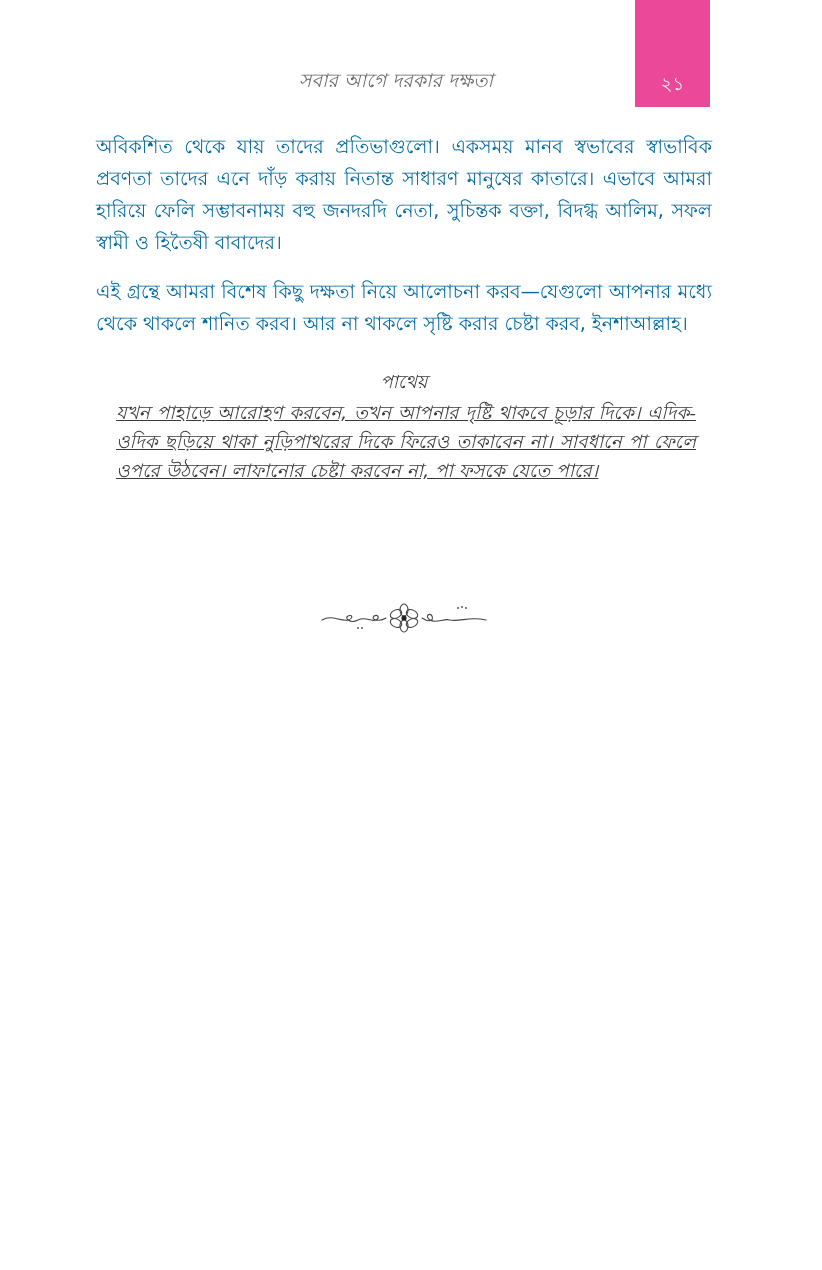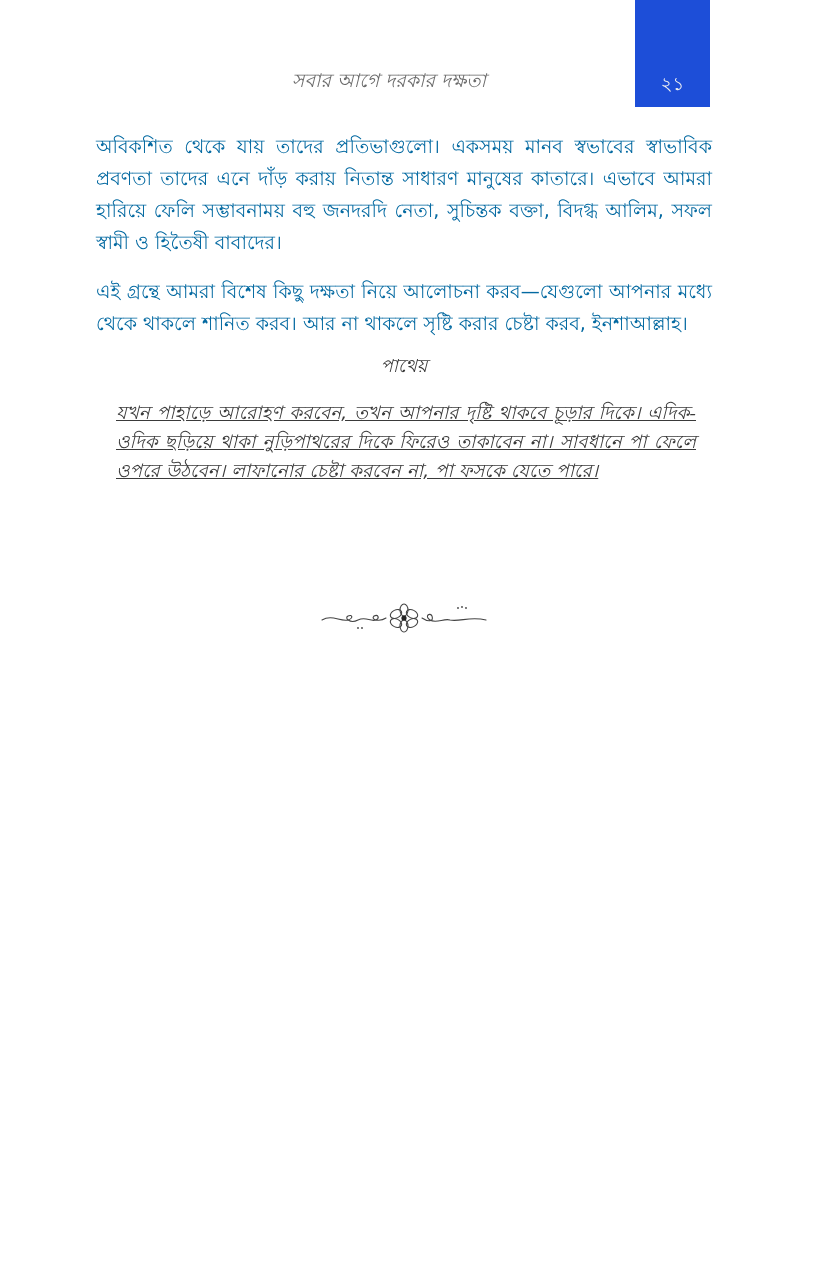--- a/index.html
+++ b/index.html
@@ -1,24 +1,24 @@
 <!DOCTYPE html>
 <html><head>
   <meta charset="utf-8">
   <style>
     html, body { margin: 0; padding: 0; background: #ffffff; }
     body { width: 822px; height: 1270px; position: relative; overflow: hidden; font-family: "DejaVu Sans", sans-serif; color: #1a1a1a; }
-    .running-head { position: absolute; left: 214px; top: 66px; width: 350px; text-align: center; font-size: 19px; font-style: italic; color: #6a6a6a; }
-    .page-box { position: absolute; left: 635px; top: 0; width: 75px; height: 107px; background: #1d4ed8; }
+    .running-head { position: absolute; left: 221px; top: 66px; width: 350px; text-align: center; font-size: 19px; font-style: italic; color: #6a6a6a; }
+    .page-box { position: absolute; left: 635px; top: 0; width: 75px; height: 107px; background: #ec4899; }
     .page-num { position: absolute; left: 0; right: 0; top: 70px; text-align: center; color: #f2f2f2; font-size: 18px; }
     .body { position: absolute; left: 96px; width: 616px; }
     .para { margin: 0; font-size: 19px; line-height: 32px; text-align: justify; text-align-last: left; color: #0369a1; }
     #p1 { top: 130px; }
     #p2 { top: 275px; }
-    .section-title { position: absolute; left: 96px; width: 616px; top: 352px; text-align: center; font-size: 18px; font-style: italic; color: #3a3a3a; }
+    .section-title { position: absolute; left: 96px; width: 616px; top: 368px; text-align: center; font-size: 18px; font-style: italic; color: #3a3a3a; }
     .quote { position: absolute; left: 116px; width: 580px; top: 398px; font-size: 18.5px; line-height: 29px; font-style: italic; color: #3a3a3a; text-align: justify; text-align-last: left; margin: 0; text-decoration: underline; }
     .ornament { position: absolute; left: 318px; top: 600px; width: 172px; height: 36px; }
   </style>
 </head>
 <body>
 
 <div class="running-head">সবার আগে দরকার দক্ষতা</div>
 
 <div class="page-box">
   <div class="page-num">২১</div>

